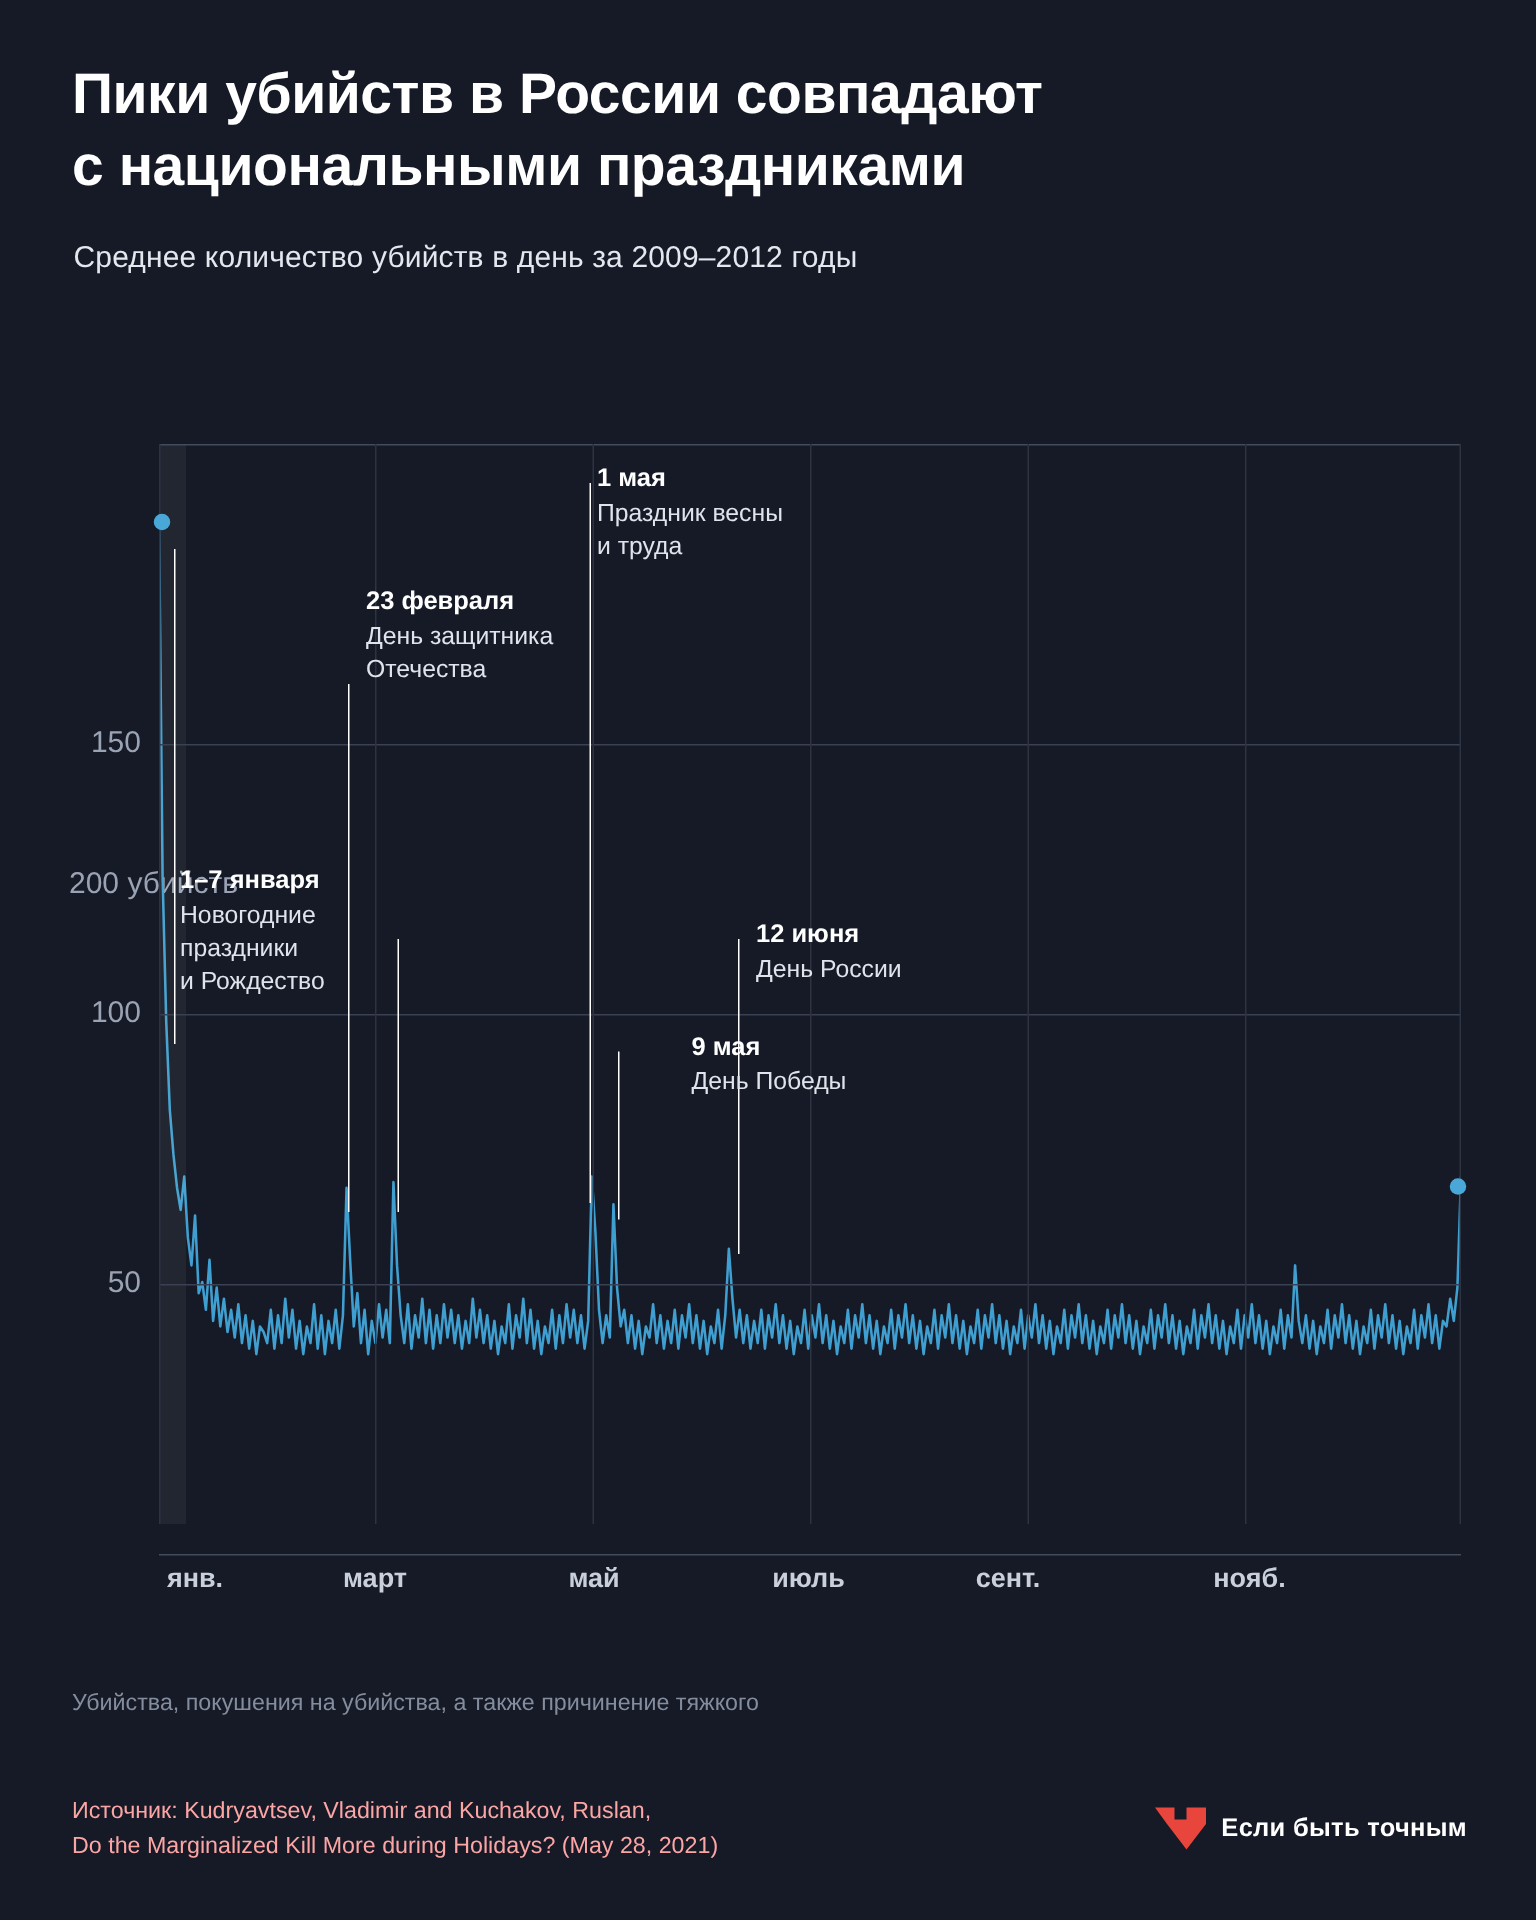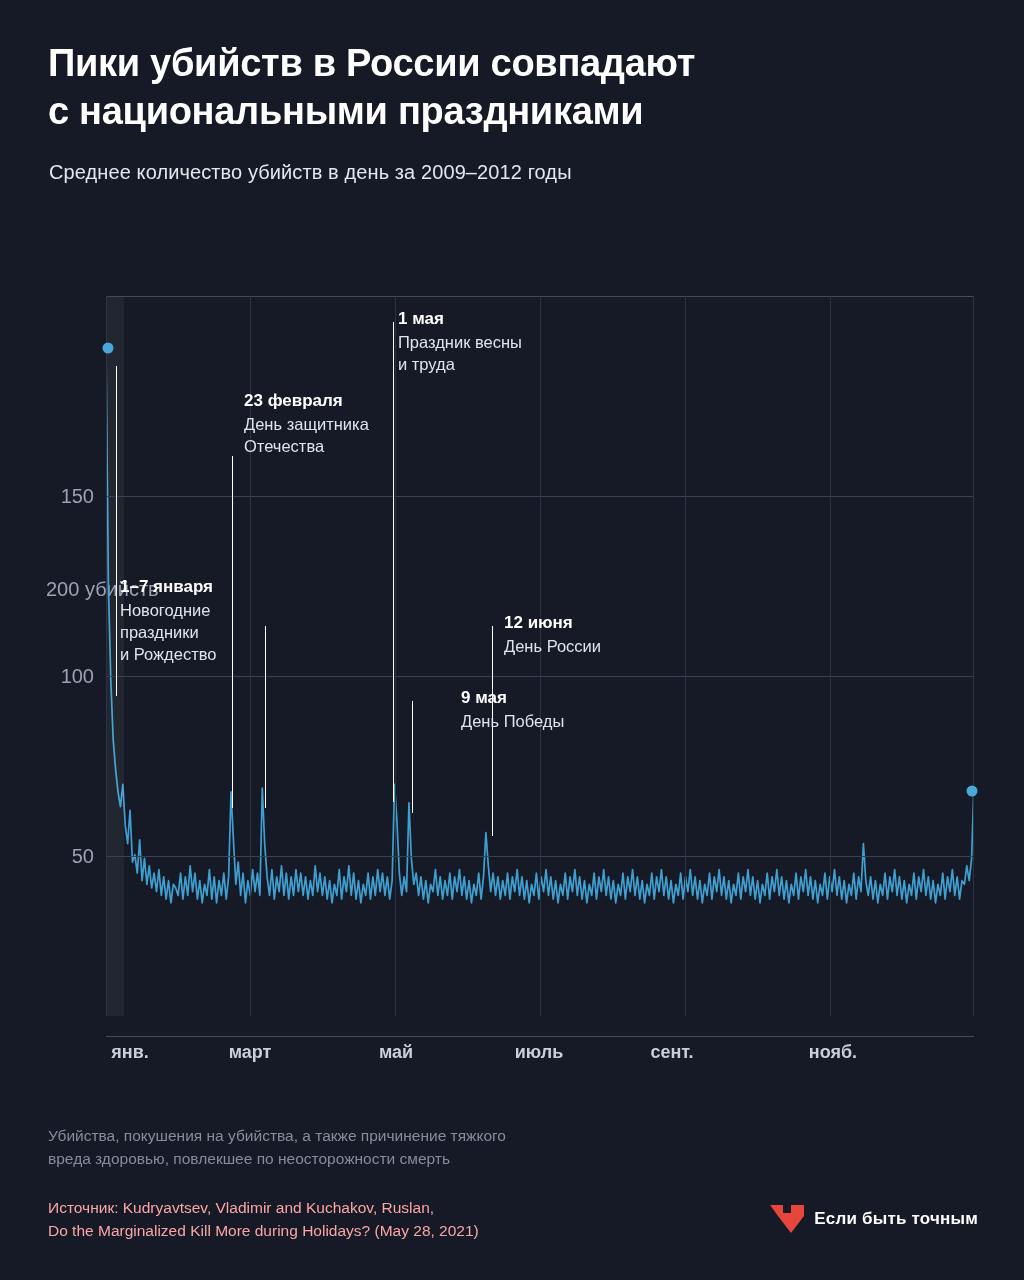--- a/index.html
+++ b/index.html
@@ -261,21 +261,20 @@
     </div>
 
     <div class="annot" style="left:424px;top:405px;margin-left:37px;">
       <div class="a-title">9 мая</div>
       <div class="a-body">День Победы</div>
     </div>
   </div>
 
   <div class="note">
     <div>Убийства, покушения на убийства, а также причинение тяжкого</div>
-    <div>вреда здоровью, повлекшее по неосторожности смерть</div>
   </div>
 
   <div class="source">
     <div>Источник: Kudryavtsev, Vladimir and Kuchakov, Ruslan,</div>
     <div>Do the Marginalized Kill More during Holidays? (May 28, 2021)</div>
   </div>
 
   <div class="brand">
     <span>
       <svg width="42" height="30" viewBox="0 0 42 30" aria-hidden="true">

